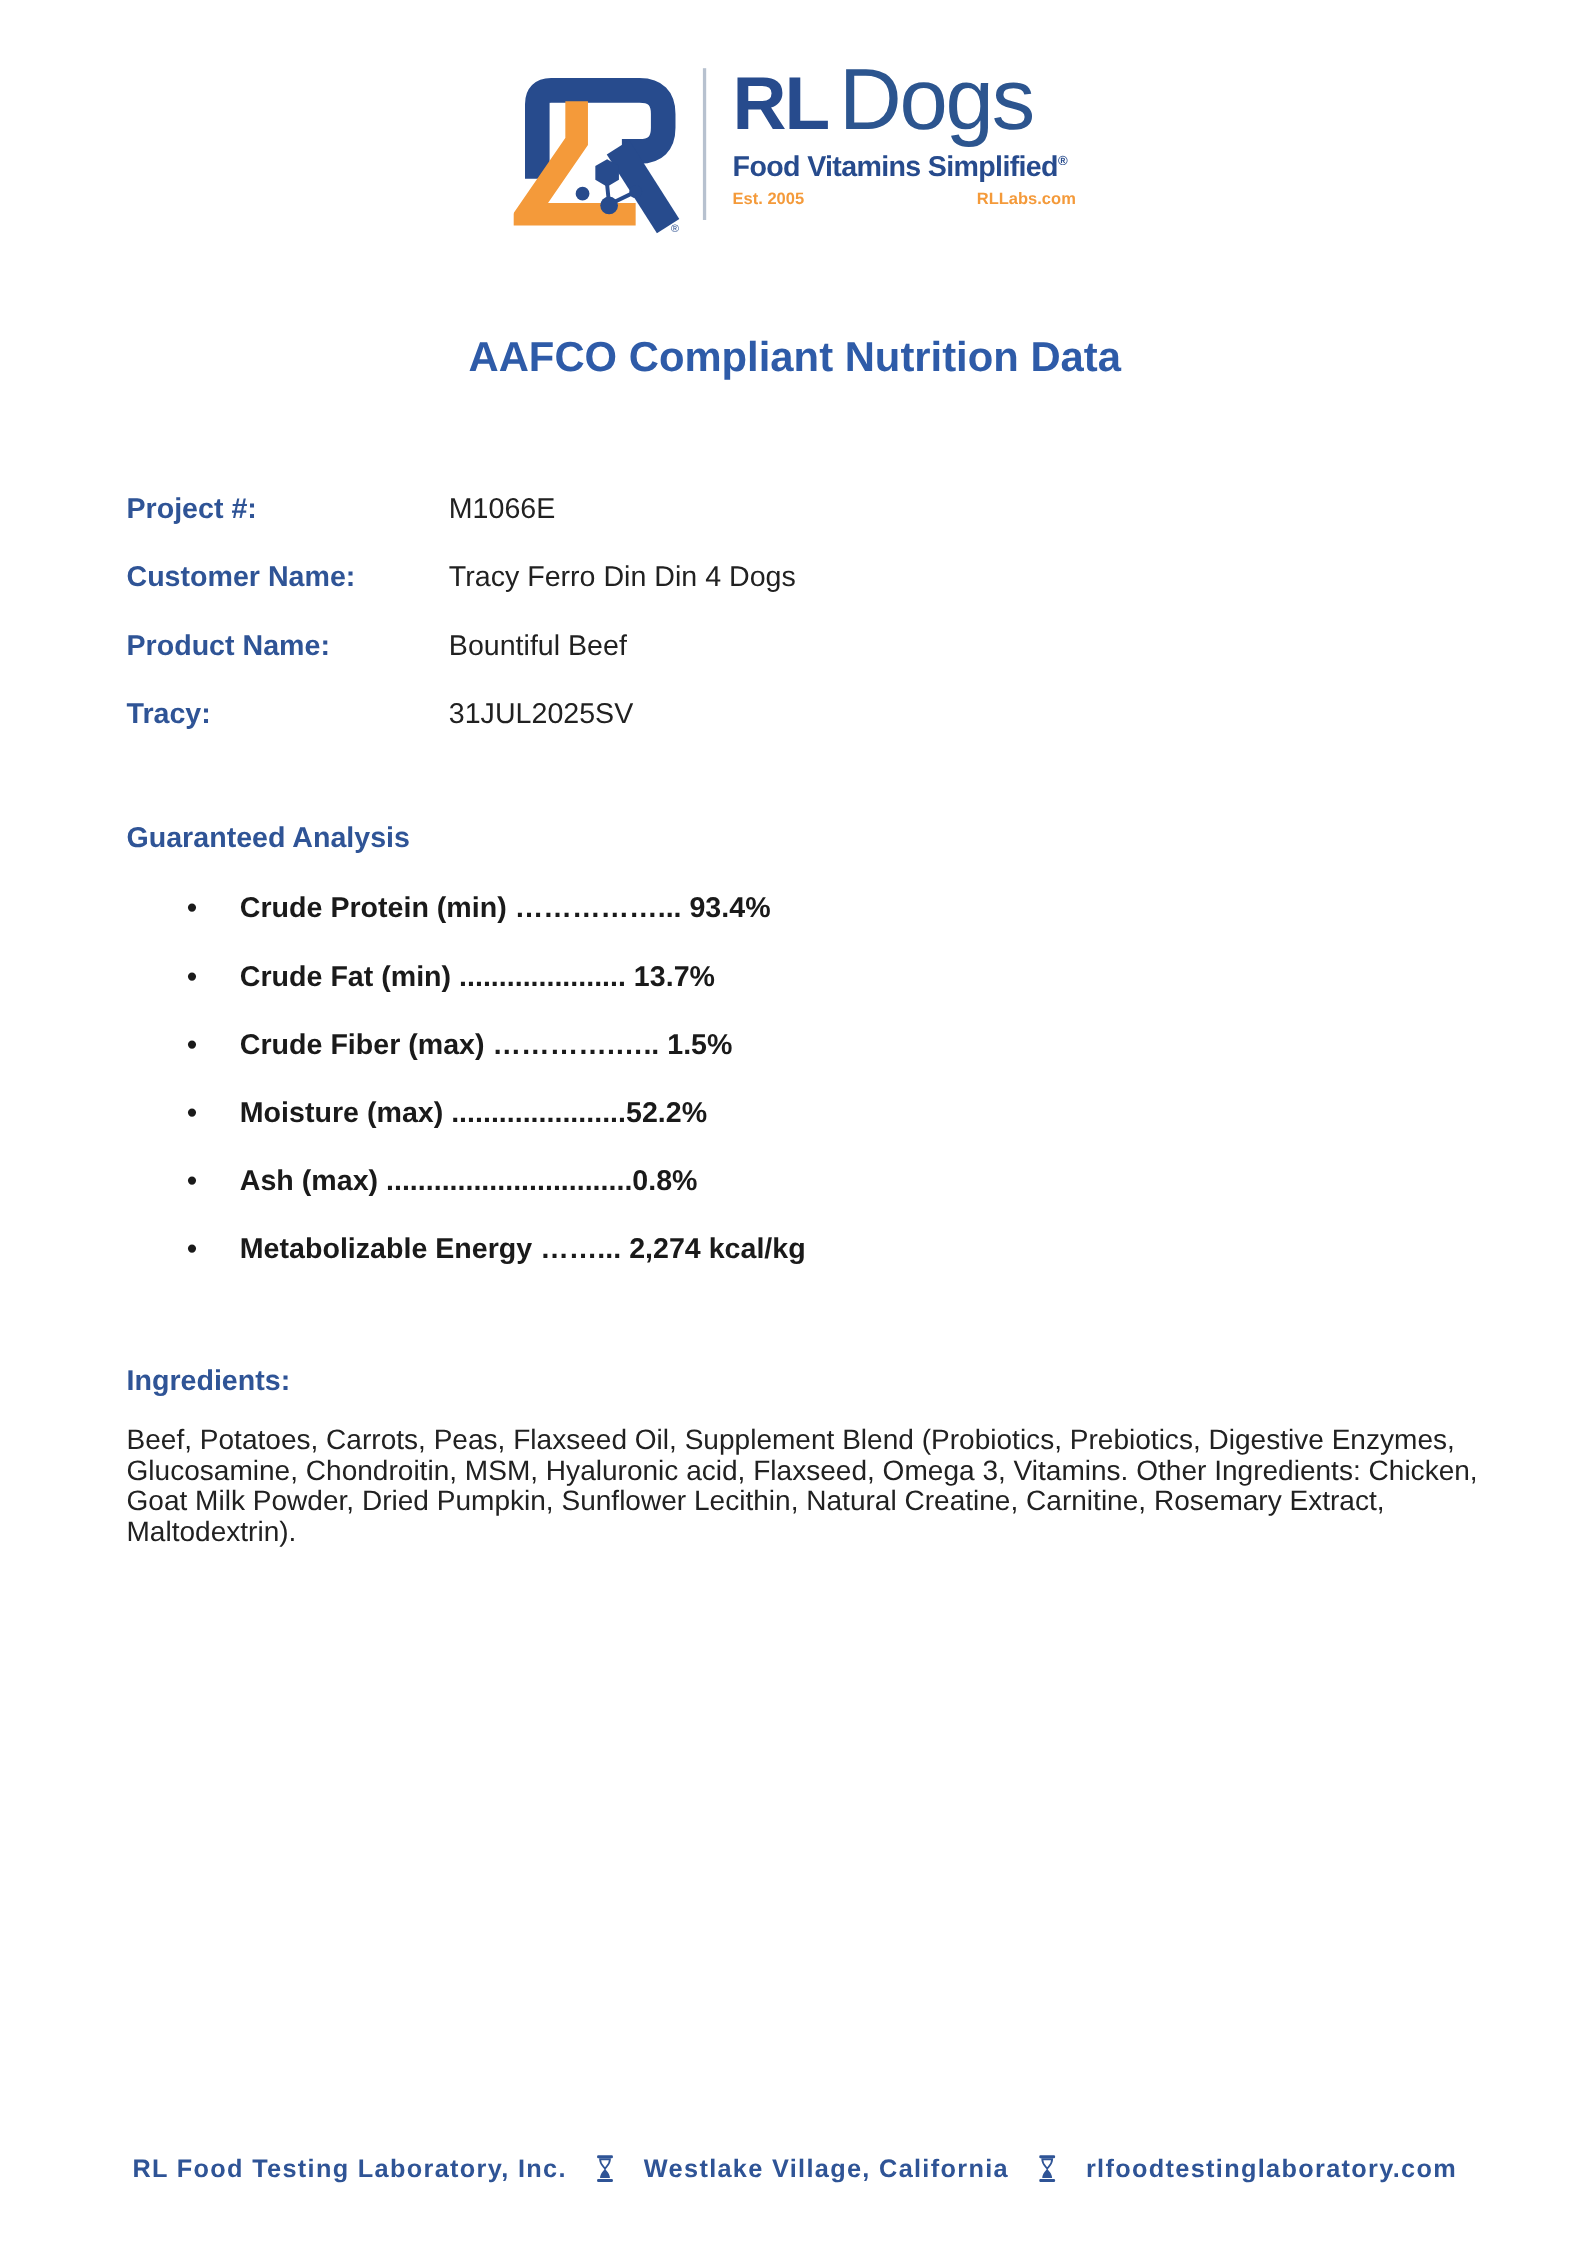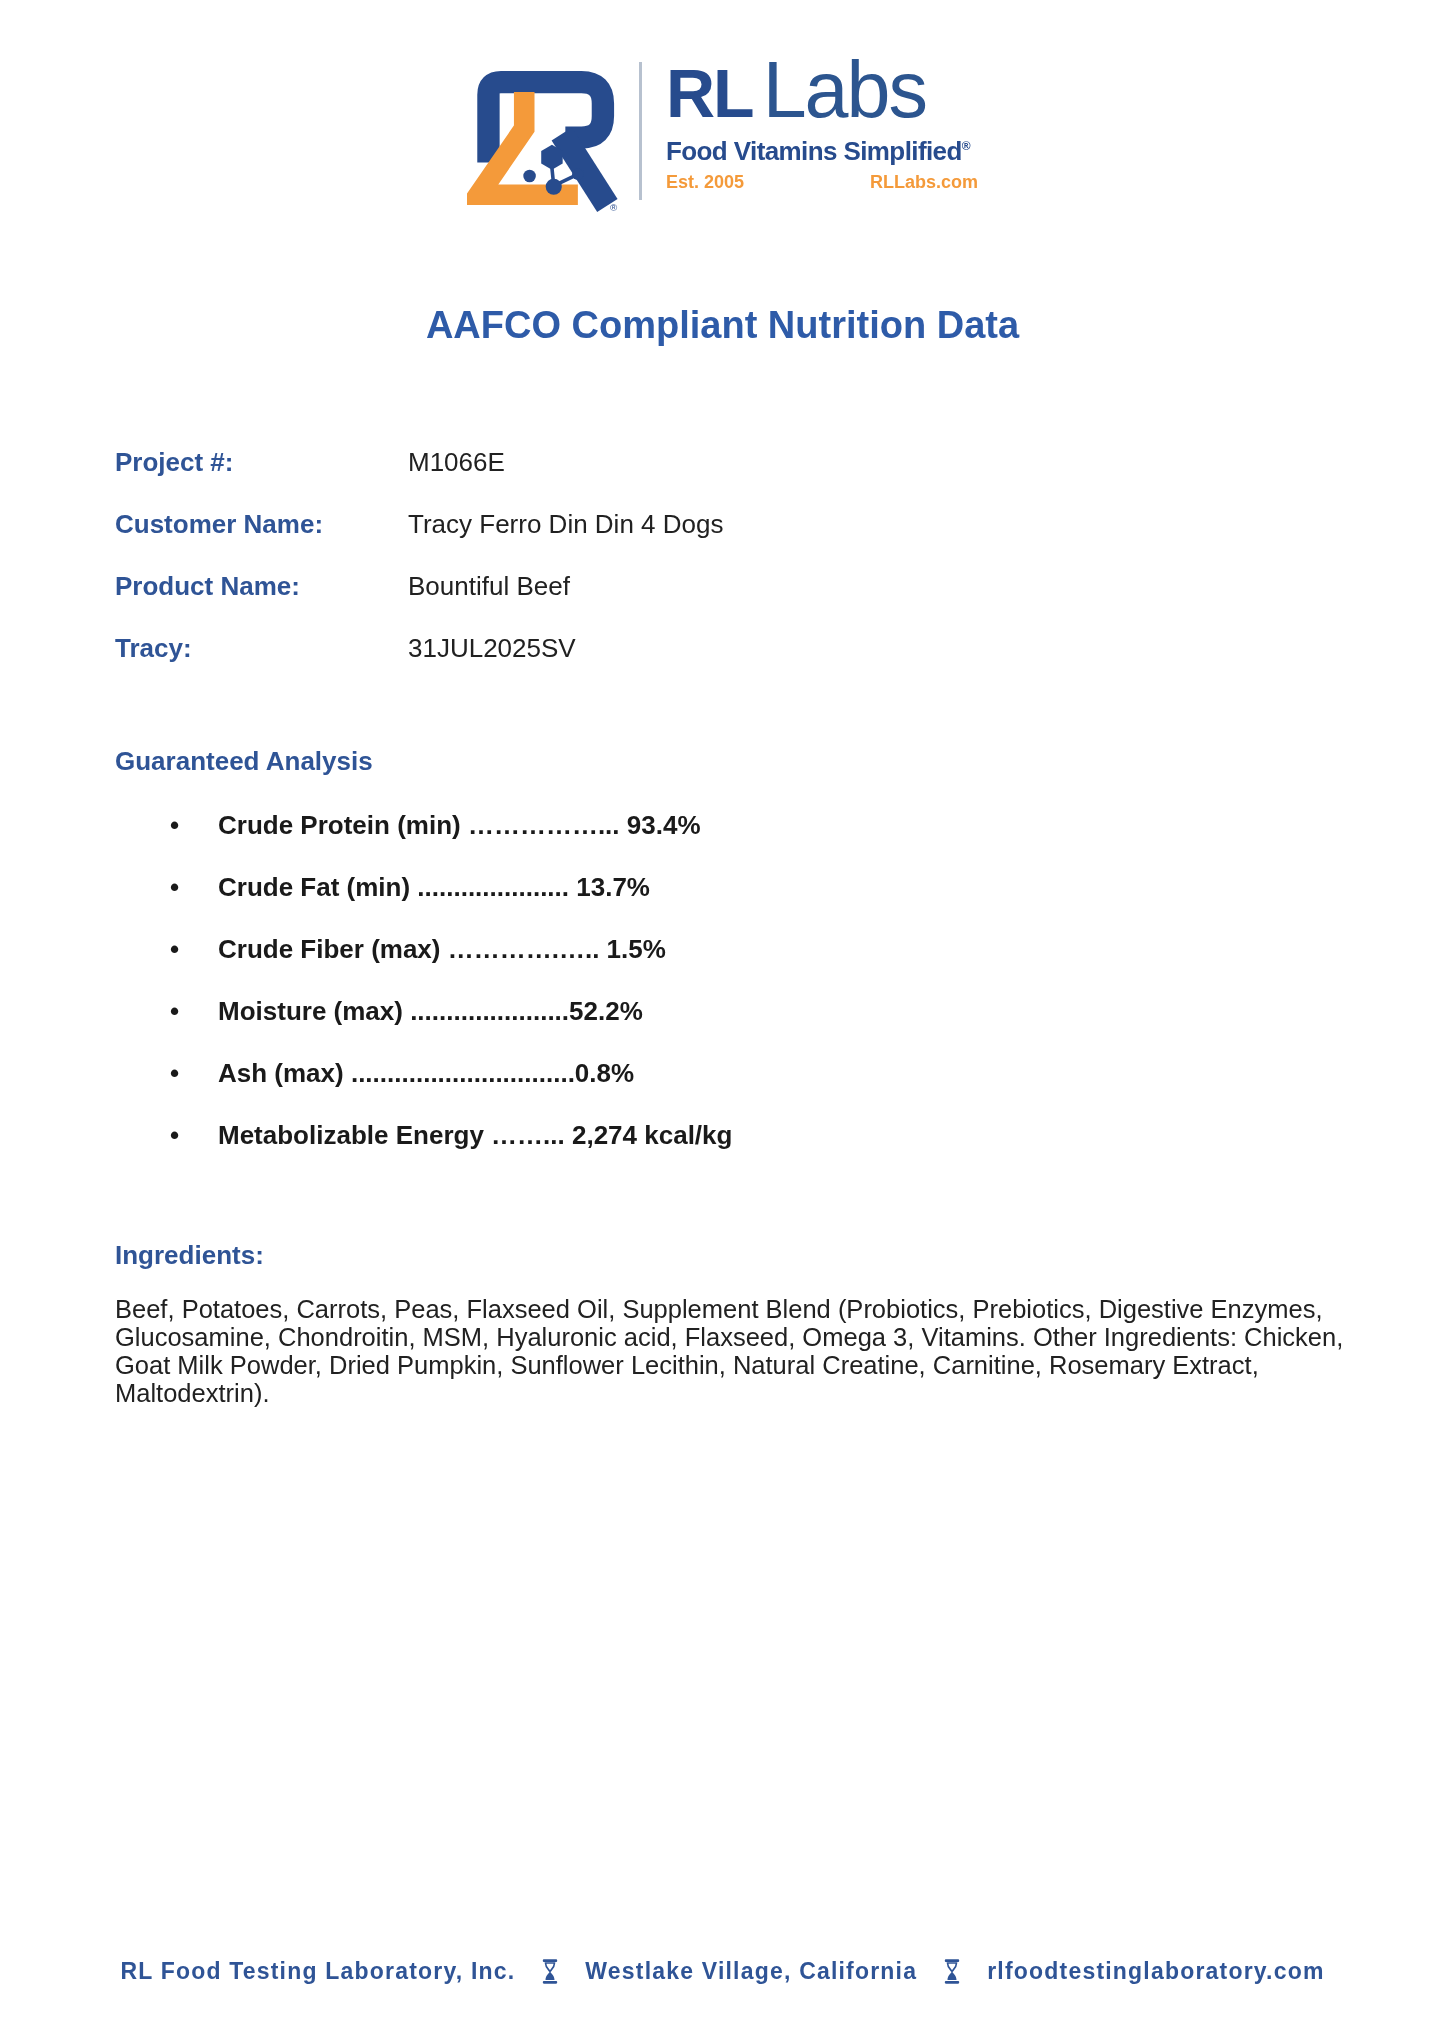--- a/index.html
+++ b/index.html
@@ -24,21 +24,21 @@
   .brand{line-height:0.95;white-space:nowrap;letter-spacing:-2px;}
   .brand-rl{font-size:68px;font-weight:800;color:#274b8d;}
   .brand-labs{font-size:79px;font-weight:300;color:#2c558f;margin-left:10px;}
   .tagline{
     margin-top:9px;font-size:26px;font-weight:800;color:#274b8d;
     letter-spacing:-0.6px;white-space:nowrap;
   }
   .tagline sup{font-size:12px;}
   .est-row{
     margin-top:5px;display:flex;justify-content:space-between;
-    font-size:18px;font-weight:800;color:#f49a3a;
+    font-size:15px;font-weight:800;color:#f49a3a;
   }
   
   .title{
     position:absolute;top:304px;left:0;right:0;margin:0;
     text-align:center;font-size:38px;font-weight:700;color:#2e5ba8;
   }
   
   .info{position:absolute;top:433px;left:115px;}
   .info-row{display:flex;height:26px;margin-bottom:36px;align-items:baseline;}
   .info-label{
@@ -94,21 +94,21 @@
       <circle cx="97" cy="147" r="9" fill="#274b8d"></circle>
       <circle cx="124" cy="133" r="6.5" fill="#274b8d"></circle>
 
       <text x="160" y="174" font-size="11" fill="#274b8d">®</text>
     </svg>
 
     <div class="logo-divider"></div>
 
     <div class="logo-text">
       <div class="brand">
-        <span class="brand-rl">RL</span><span class="brand-labs">Labs</span>
+        <span class="brand-rl">RL</span><span class="brand-labs">Dogs</span>
       </div>
       <div class="tagline">
         <span>Food Vitamins Simplified</span><sup>®</sup>
       </div>
       <div class="est-row">
         <span class="est">Est. 2005</span>
         <span class="site">RLLabs.com</span>
       </div>
     </div>
   </header>

